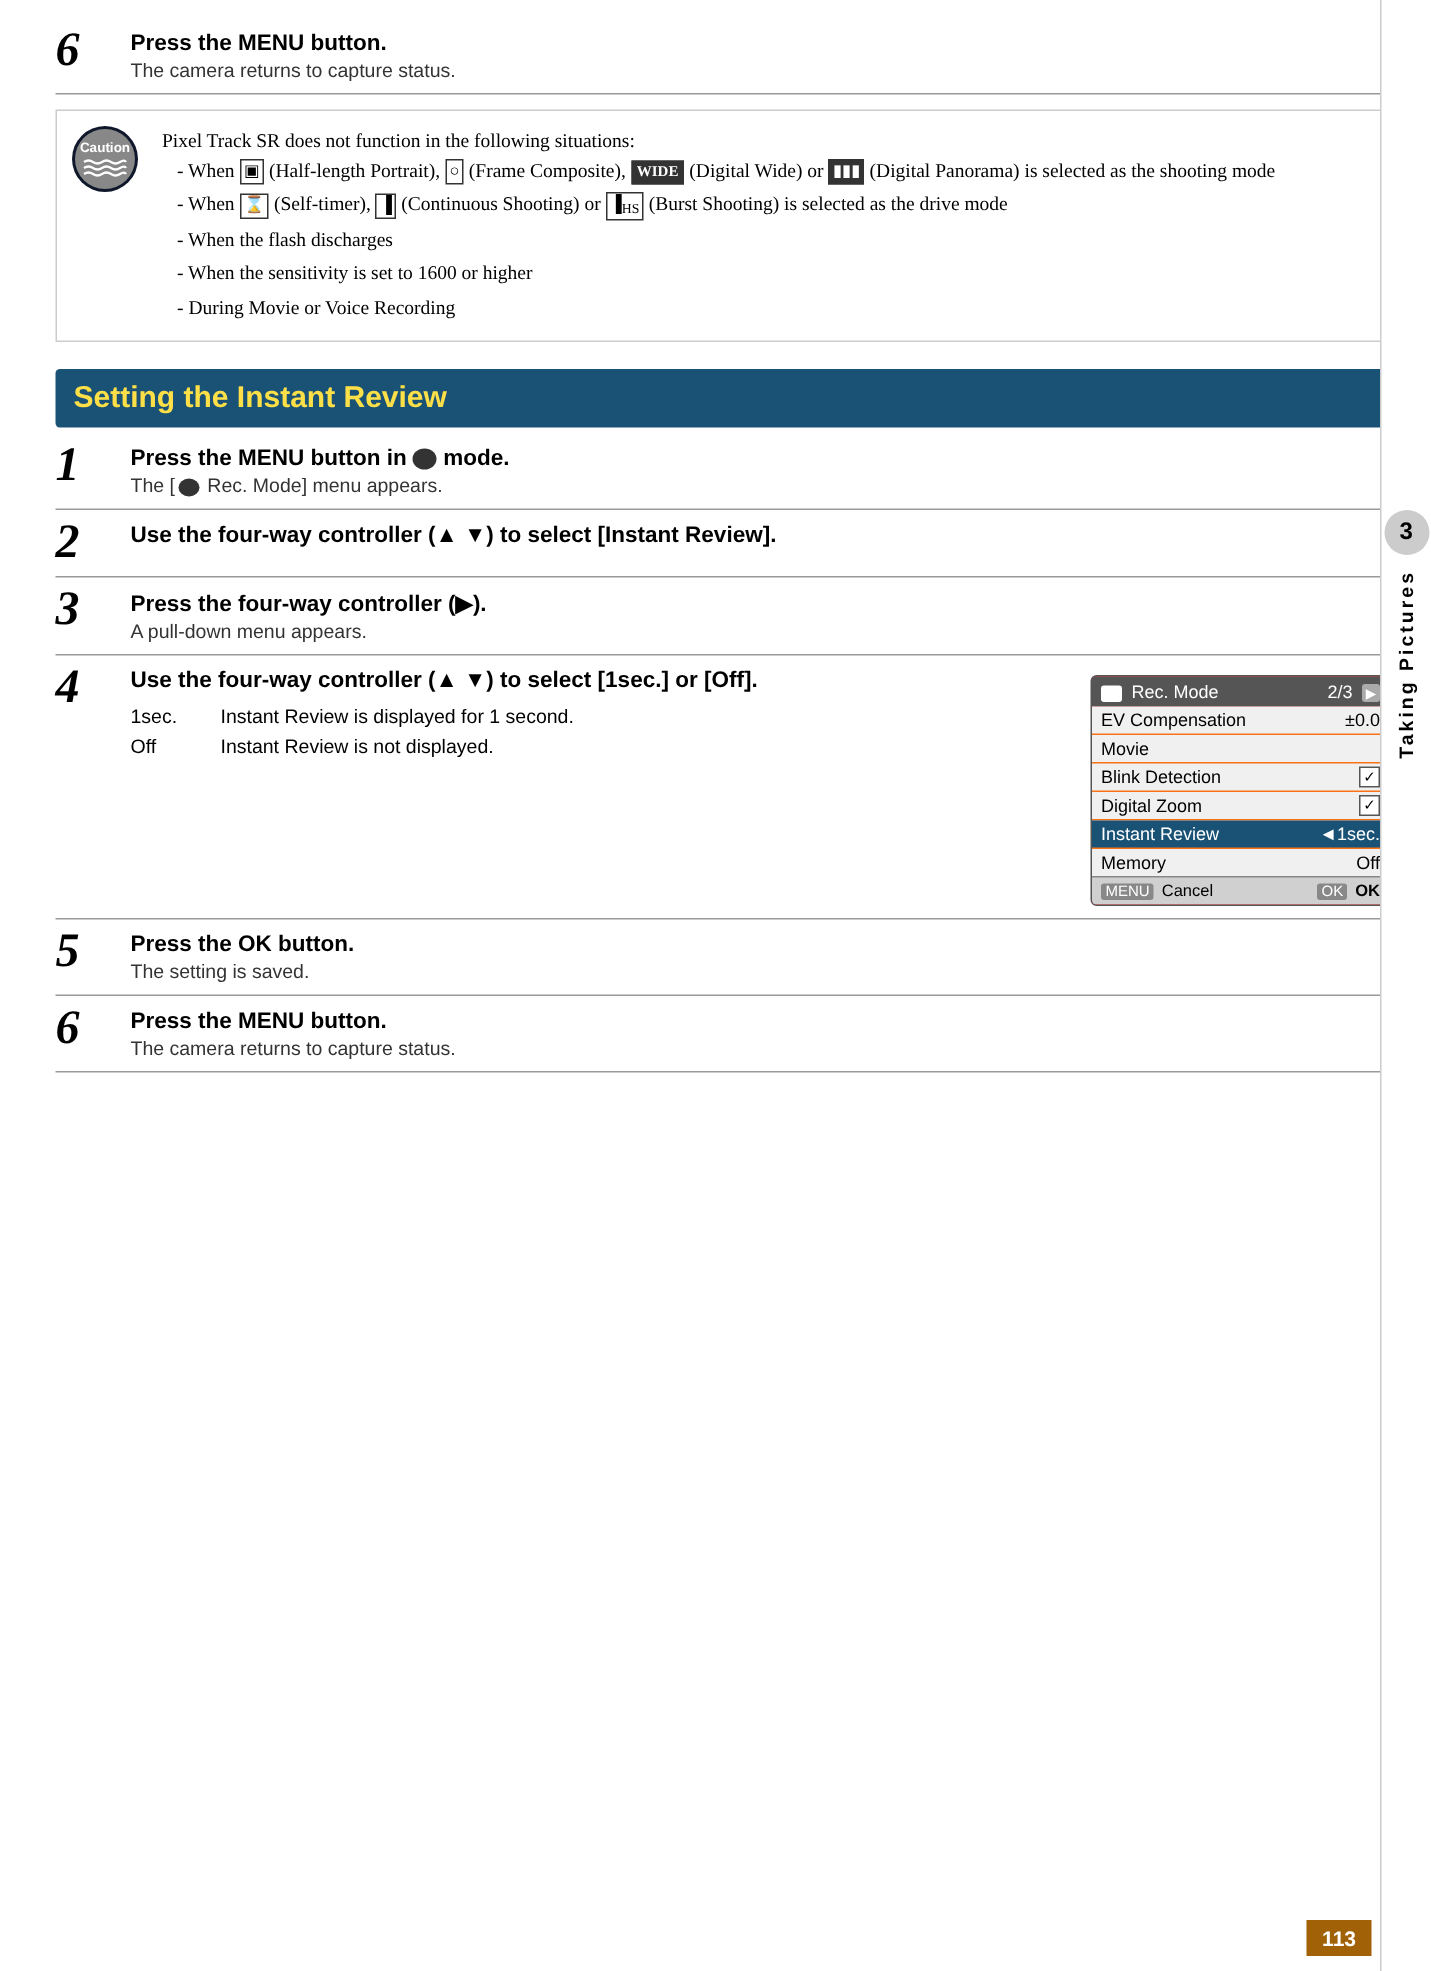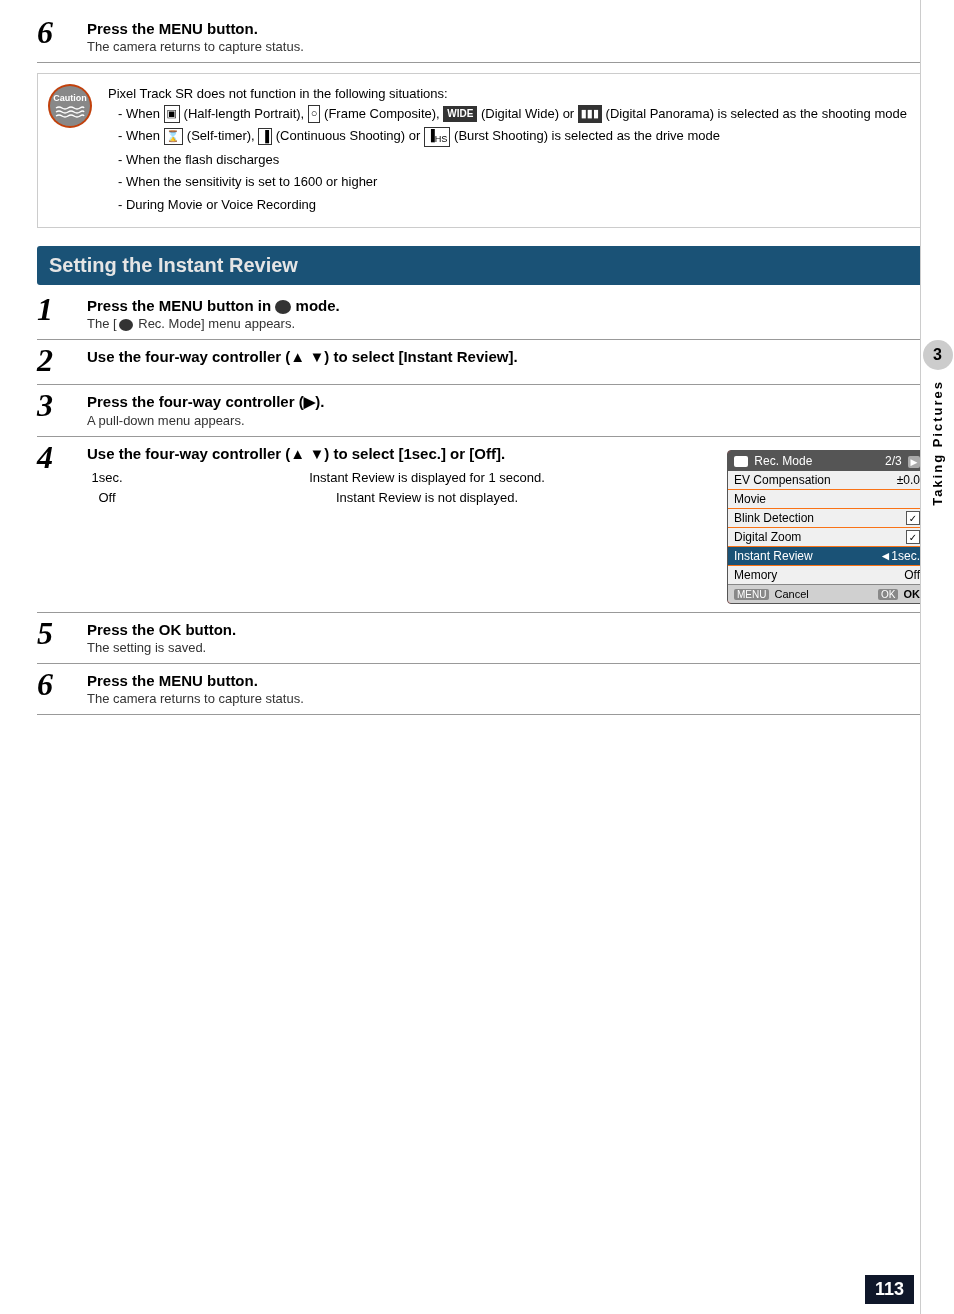--- a/index.html
+++ b/index.html
@@ -101,49 +101,50 @@
       background: #fff;
     }
     .caution-icon {
       min-width: 50px;
       margin-right: 10px;
       text-align: center;
     }
     .caution-icon-img {
       width: 44px;
       height: 44px;
-      background: #c2410c;
+      background: #0f172a;
       border-radius: 50%;
       display: flex;
       align-items: center;
       color: white;
       font-size: 9px;
       font-weight: bold;
       text-align: center;
       line-height: 1.2;
     }
     .caution-text {
       font-size: 13px;
       line-height: 1.5;
+      font-family: Liberation Serif, serif;
     }
     .caution-text ul {
       list-style: none;
       padding-left: 10px;
     }
     .caution-text ul li {
       margin-bottom: 3px;
     }
     .caution-text ul li::before {
       content: "- ";
     }
 
     
     .section-header {
       background: #1a5276;
-      color: #e5e5e5;
+      color: #fde047;
       padding: 8px 12px;
       font-size: 20px;
       font-weight: bold;
       margin: 15px 0 12px 0;
       border-radius: 3px;
     }
 
     .section-intro {
       font-size: 14px;
       line-height: 1.6;
@@ -186,21 +187,20 @@
       margin-top: 5px;
     }
     .step4-options {
       margin-top: 8px;
       font-size: 13px;
     }
     .step4-options .option-row {
       display: flex;
       gap: 20px;
       margin-bottom: 5px;
-      text-align: center;
     }
     .option-key {
       min-width: 40px;
       font-weight: normal;
     }
     .option-desc {
       flex: 1;
     }
 
     
@@ -276,24 +276,24 @@
       font-size: 10px;
       border-radius: 2px;
       margin-right: 2px;
     }
 
     
     .page-number {
       position: absolute;
       bottom: 10px;
       right: 40px;
-      background: #0f172a;
+      background: #a16207;
       color: #fff;
       padding: 4px 10px;
-      font-size: 18px;
+      font-size: 14px;
       font-weight: bold;
     }
 
     .top-step6 {
       margin-top: 0;
     }
   </style>
 </head>
 <body>
 

